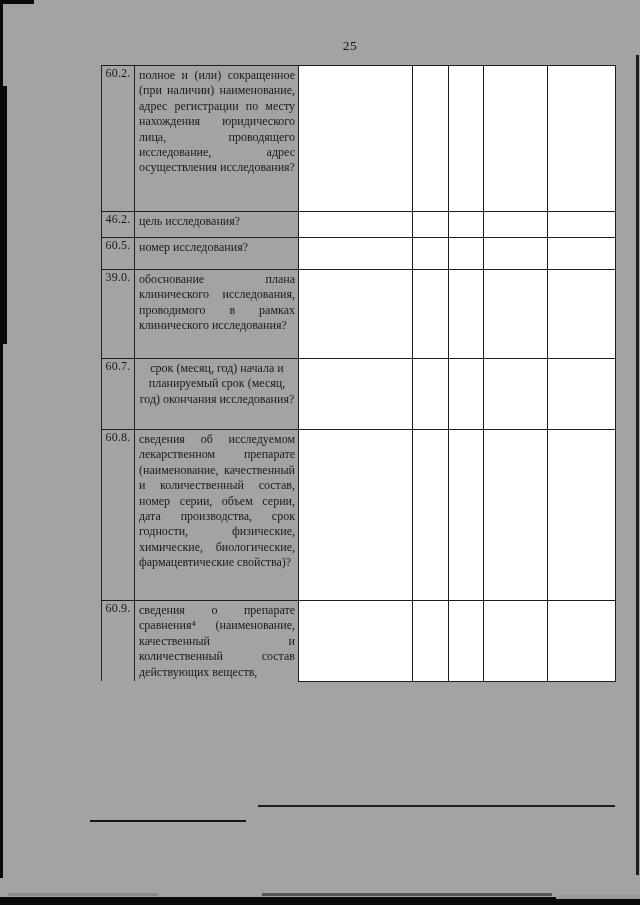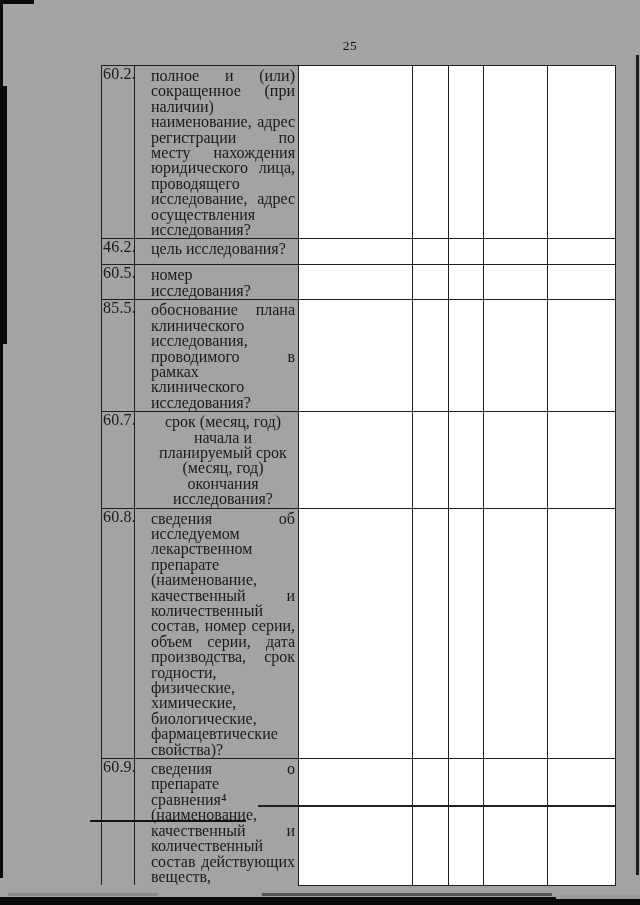--- a/index.html
+++ b/index.html
@@ -19,28 +19,28 @@
 
   
   table.qtable{
     position:absolute;left:101px;top:65px;width:514px;
     border-collapse:collapse;table-layout:fixed;
   }
   table.qtable td{
     border:1.5px solid #1f1f1f;
     vertical-align:top;
     overflow:hidden;
-    font-size:16px;line-height:15.4px;
+    font-size:12px;line-height:15.4px;
   }
   td.c-num{
     text-align:center;vertical-align:middle;
     padding:0 1px;letter-spacing:.2px;
   }
   td.c-text{
-    padding:2px 3px 1px 16px;
+    padding:2px 3px 1px 4px;
     text-align:justify;
   }
   td.c-ans{background:#fff;}
   tr.r0 td{height:142px;}
   tr.r1 td{height:129px;}
   tr.r2 td{height:22px;}
   tr.r3 td{height:28px;}
   tr.r4 td{height:85px;}
   tr.r5 td{height:67px;text-align:center;}
   tr.r6 td{height:167px;}
@@ -113,21 +113,21 @@
       <tr class="r3">
         <td class="c-num">60.5.</td>
         <td class="c-text">номер исследования?</td>
         <td class="c-ans"></td>
         <td class="c-ans"></td>
         <td class="c-ans"></td>
         <td class="c-ans"></td>
         <td class="c-ans"></td>
       </tr>
       <tr class="r4">
-        <td class="c-num">85.5.</td>
+        <td class="c-num">39.0.</td>
         <td class="c-text">обоснование плана клинического исследования, проводимого в рамках клинического исследования?</td>
         <td class="c-ans"></td>
         <td class="c-ans"></td>
         <td class="c-ans"></td>
         <td class="c-ans"></td>
         <td class="c-ans"></td>
       </tr>
       <tr class="r5">
         <td class="c-num">60.7.</td>
         <td class="c-text">срок (месяц, год) начала и планируемый срок (месяц, год) окончания исследования?</td>

